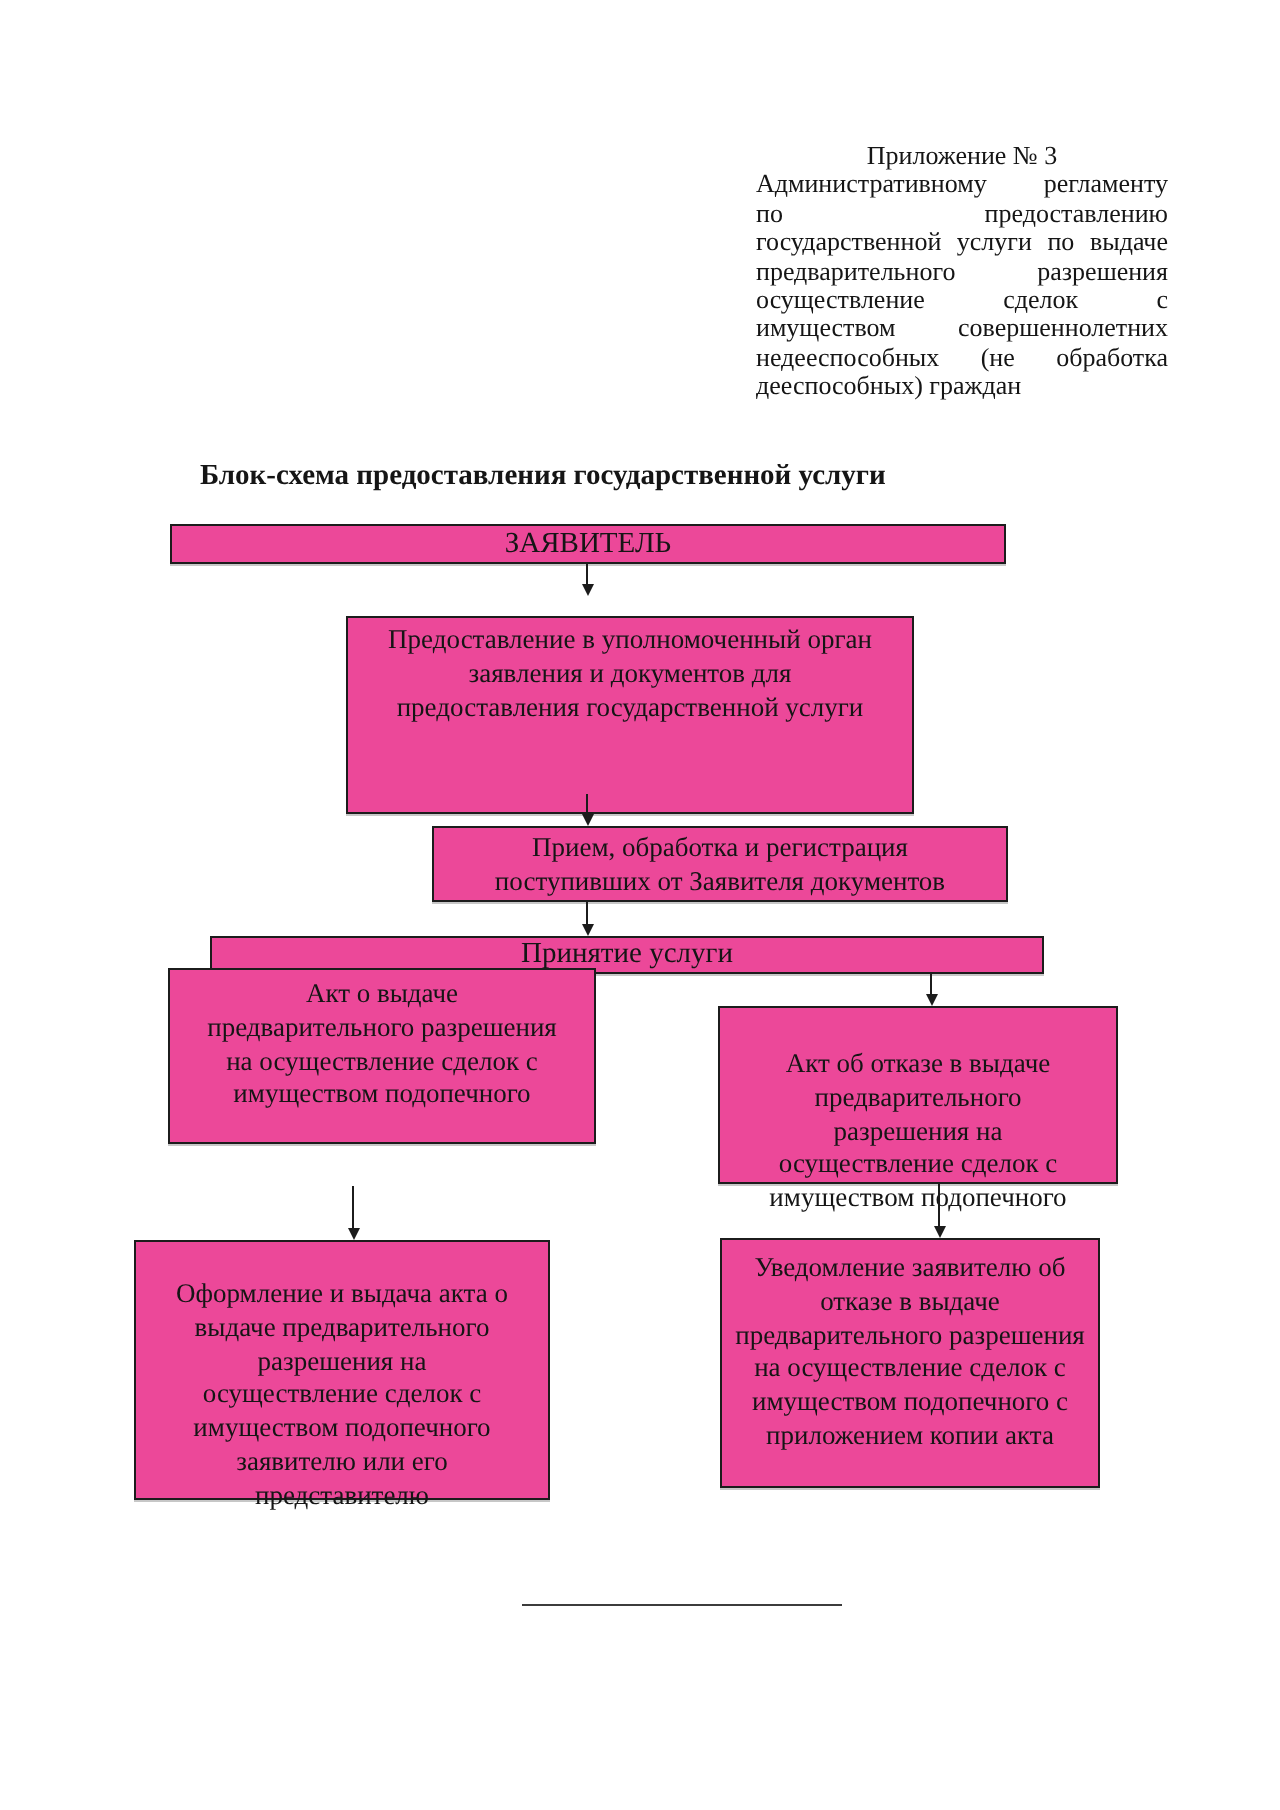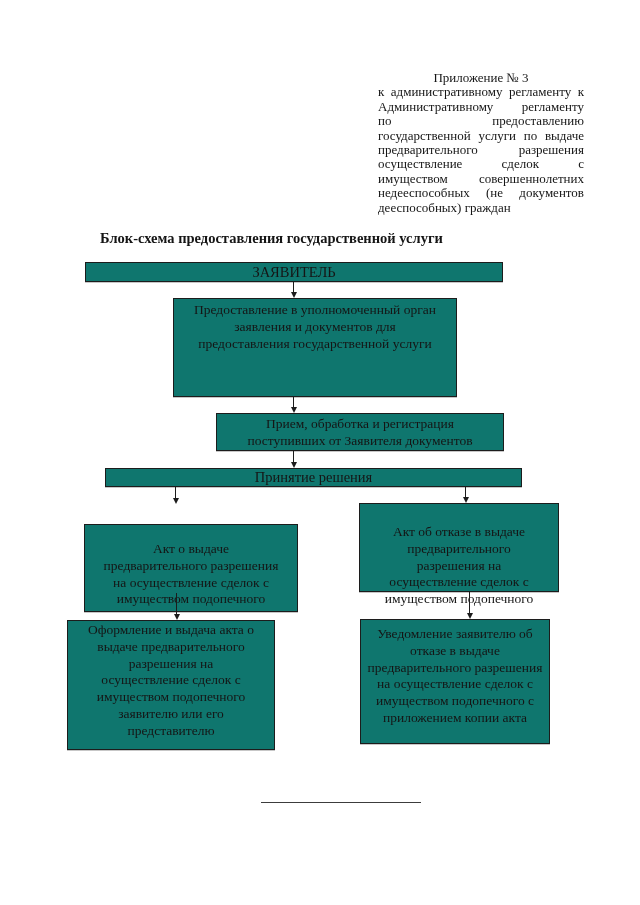--- a/index.html
+++ b/index.html
@@ -35,42 +35,42 @@
     width: 500px;
     font-weight: bold;
     font-size: 14.5px;
   }
 
   
   .fbox {
     position: absolute;
     box-sizing: border-box;
     border: 1px solid #1c1c1c;
-    background: #0f766e;
+    background: #ec4899;
     text-align: center;
     font-size: 13.5px;
     line-height: 16.8px;
     white-space: pre-line;
     box-shadow: 0 1px 0 rgba(0,0,0,0.22);
   }
   .fbox.band {
     display: flex;
     align-items: center;
     justify-content: center;
     font-size: 14.5px;
     line-height: 1;
     padding: 0;
   }
   #box-applicant      { left: 85px;  top: 262px; width: 418px; height: 20px; }
-  #box-submission     { left: 173px; top: 298px; width: 284px; height: 99px;  padding-top: 3px; }
+  #box-submission     { left: 173px; top: 308px; width: 284px; height: 99px;  padding-top: 3px; }
   #box-reception      { left: 170px; top: 413px; width: 288px; height: 38px;  padding-top: 2px; margin-left: 46px; }
   #box-decision       { left: 105px; top: 468px; width: 417px; height: 19px; }
-  #box-act-issue      { left: 84px;  top: 524px; width: 214px; height: 88px;  padding-top: 16px; }
+  #box-act-issue      { left: 84px;  top: 484px; width: 214px; height: 88px;  padding-top: 4px; }
   #box-act-refusal    { left: 359px; top: 503px; width: 200px; height: 89px;  padding-top: 20px; }
-  #box-issue-delivery { left: 67px;  top: 620px; width: 208px; height: 130px; padding-top: 1px; }
+  #box-issue-delivery { left: 67px;  top: 620px; width: 208px; height: 130px; padding-top: 18px; }
   #box-refusal-notice { left: 360px; top: 619px; width: 190px; height: 125px; padding-top: 6px; }
 
   
   .arrow {
     position: absolute;
     width: 9px;
     display: flex;
     flex-direction: column;
     align-items: center;
   }
@@ -99,28 +99,27 @@
     border-top: 1.5px solid #3c3c3c;
   }
 </style>
 </head>
 <body>
 
 <div class="page">
 
   <div class="appendix">
     <div class="a-line first">Приложение № 3</div>
-    <div class="a-line">к административному регламенту к</div>
     <div class="a-line">Административному регламенту</div>
     <div class="a-line">по предоставлению</div>
     <div class="a-line">государственной услуги по выдаче</div>
     <div class="a-line">предварительного разрешения</div>
     <div class="a-line">осуществление сделок с</div>
     <div class="a-line">имуществом совершеннолетних</div>
-    <div class="a-line">недееспособных (не документов</div>
+    <div class="a-line">недееспособных (не обработка</div>
     <div class="a-line last">дееспособных) граждан</div>
   </div>
 
   <div class="doc-title">Блок-схема предоставления государственной услуги</div>
 
   <div class="fbox band" id="box-applicant">ЗАЯВИТЕЛЬ</div>
 
   <div class="arrow" id="arrow-1">
     <i class="shaft"></i>
     <i class="head"></i>
@@ -136,21 +135,21 @@
   </div>
 
   <div class="fbox" id="box-reception">Прием, обработка и регистрация
 поступивших от Заявителя документов</div>
 
   <div class="arrow" id="arrow-3">
     <i class="shaft"></i>
     <i class="head"></i>
   </div>
 
-  <div class="fbox band" id="box-decision">Принятие решения</div>
+  <div class="fbox band" id="box-decision">Принятие услуги</div>
 
   <div class="arrow" id="arrow-4">
     <i class="shaft"></i>
     <i class="head"></i>
   </div>
 
   <div class="arrow" id="arrow-5">
     <i class="shaft"></i>
     <i class="head"></i>
   </div>

